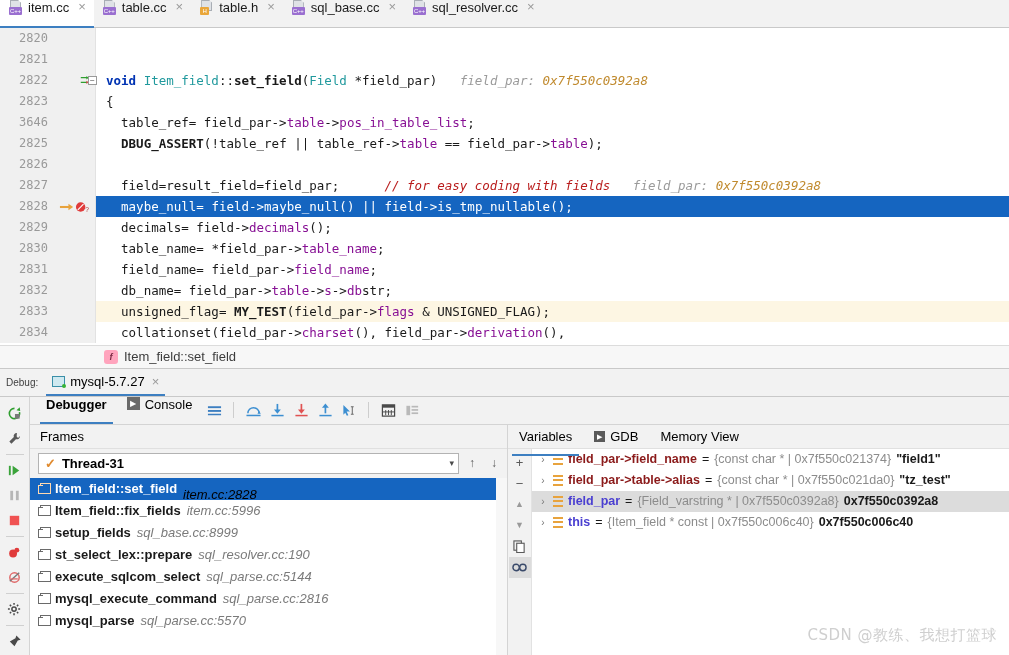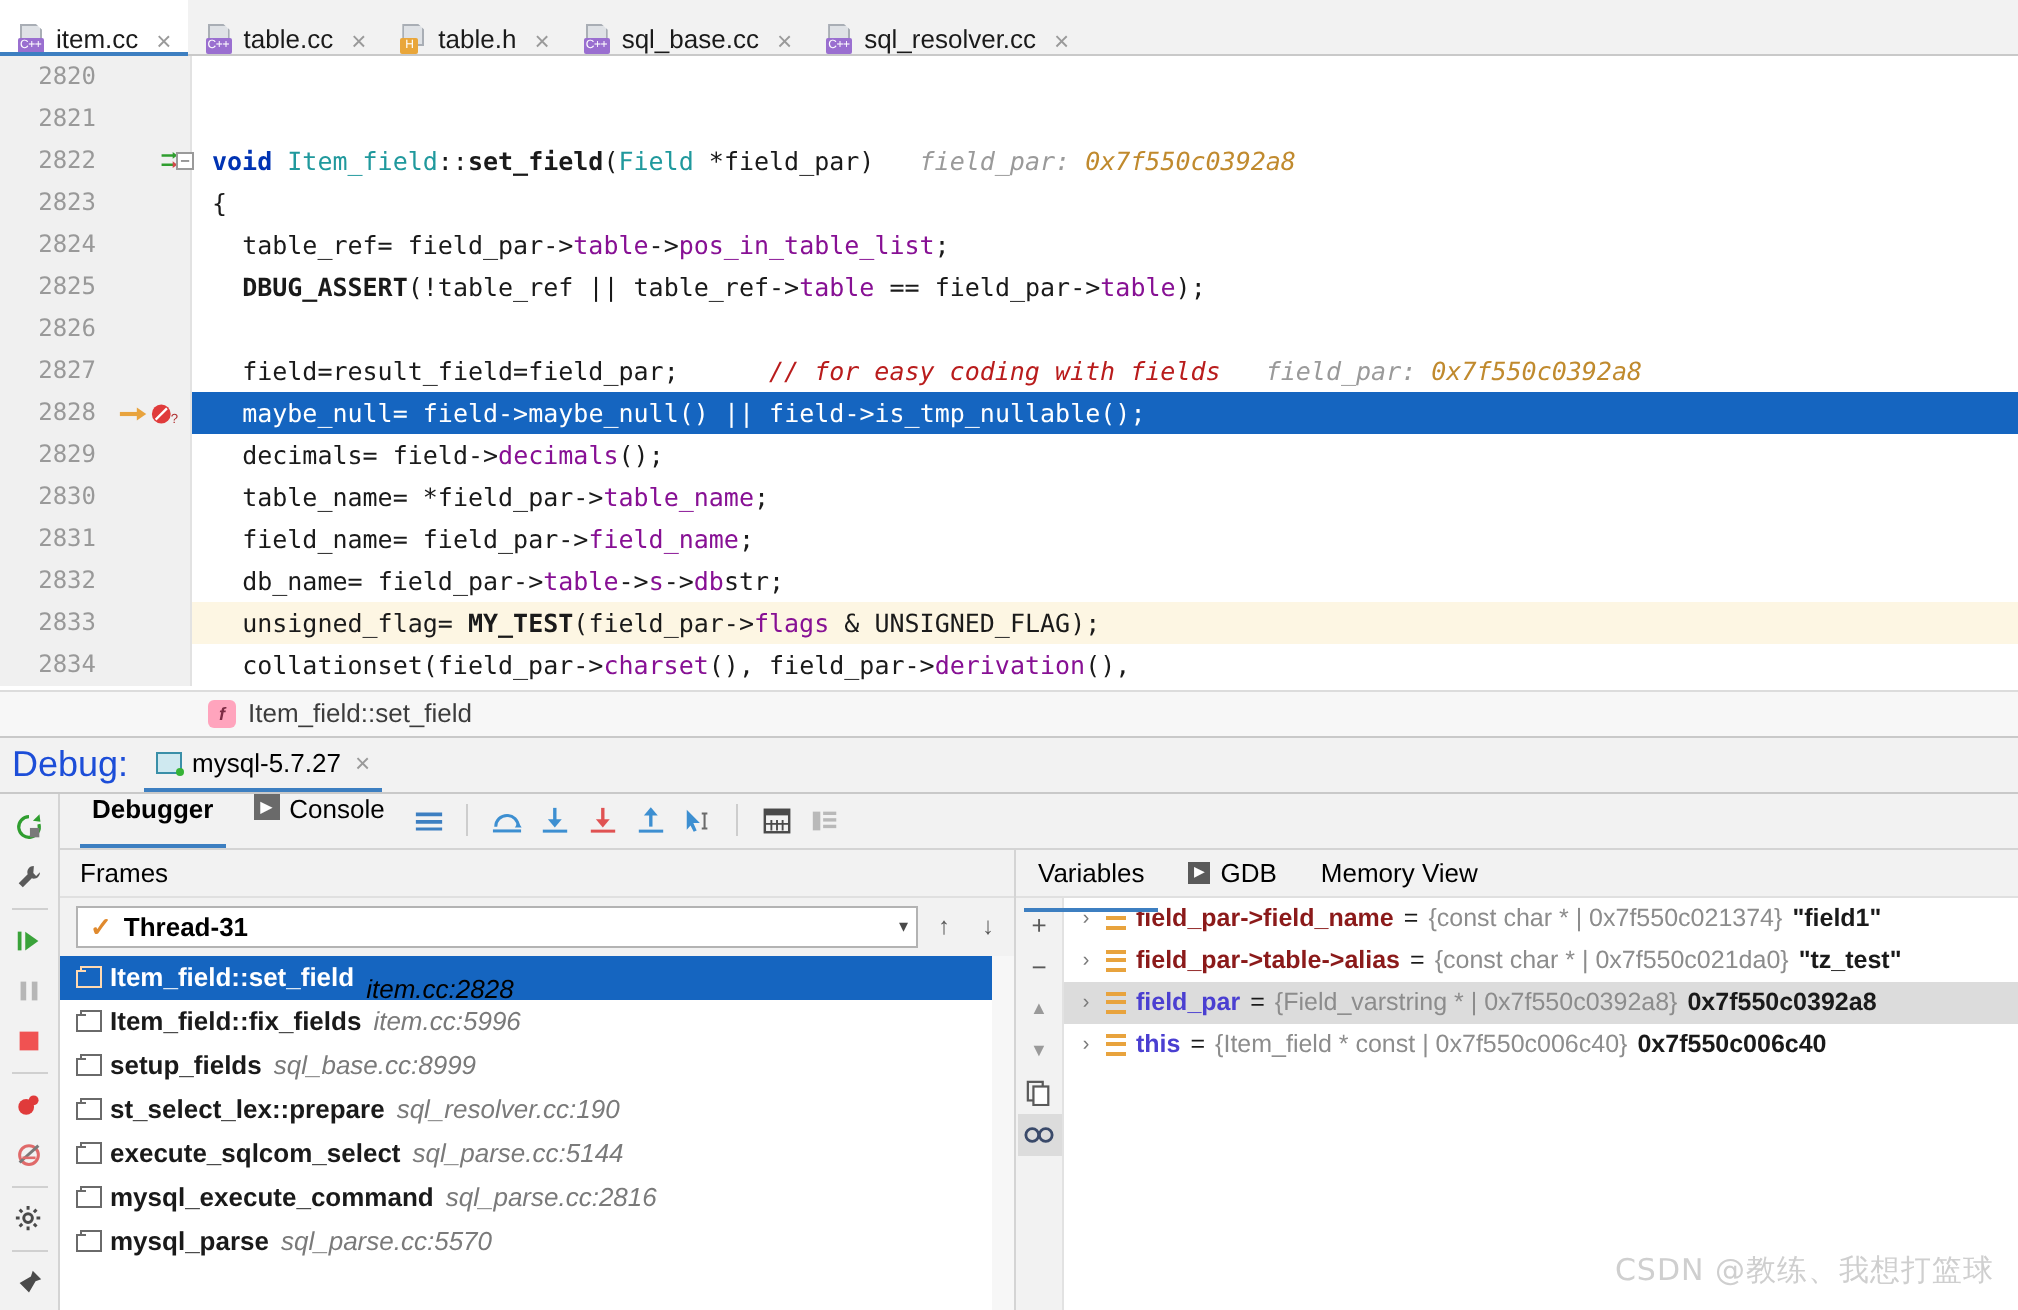--- a/index.html
+++ b/index.html
@@ -10,21 +10,21 @@
     font-size:13px; color:#000;
   }
   #app { width:1009px; height:655px; display:flex; flex-direction:column; position:relative; }
 
   
   .tabbar {
     height:28px; background:#f2f2f2; border-bottom:1px solid #c9c9c9;
     display:flex; align-items:stretch; flex:0 0 28px;
   }
   .tab {
-    display:flex; align-items:flex-end; gap:5px; padding:0 8px 0 9px;
+    display:flex; align-items:flex-start; gap:5px; padding:0 8px 0 9px;
     background:#f2f2f2; position:relative; cursor:default; white-space:nowrap;
   }
   .tab.active { background:#ffffff; }
   .tab.active:after {
     content:""; position:absolute; left:0; right:0; bottom:-1px; height:2px; background:#3d7fc1;
   }
   .tab-label { font-size:13px; color:#1a1a1a; }
   .tab-close { color:#9a9a9a; font-size:13px; margin-left:4px; line-height:1; }
   .ficon { width:14px; height:15px; position:relative; flex:0 0 14px; }
   .ficon .pg {
@@ -83,21 +83,21 @@
     width:14px; height:14px; border-radius:3px; background:#ffa4bd; color:#7d2b44;
     font-size:9px; font-style:italic; font-weight:bold; text-align:center; line-height:14px;
   }
   .bc-label { font-size:13px; color:#3c3c3c; }
 
   
   .dbg-head {
     height:28px; flex:0 0 28px; background:#f2f2f2; border-bottom:1px solid #c9c9c9;
     display:flex; align-items:center; padding-left:6px; gap:8px;
   }
-  .dbg-head .lbl { font-size:18px; color:#1d4ed8; }
+  .dbg-head .lbl { font-size:10px; color:#404040; }
   .dbg-session {
     display:flex; align-items:center; gap:5px; height:27px; padding:0 6px;
     border-bottom:2px solid #3d7fc1; position:relative;
   }
   .mon {
     width:13px; height:11px; border:1.5px solid #3a8fa8; background:#cfe9f0; position:relative;
   }
   .mon:after { content:""; position:absolute; right:-2px; bottom:-2px; width:4px; height:4px; border-radius:50%; background:#36b336; }
 
   
@@ -246,21 +246,21 @@
                 <path d="M3 4h7M3 9h7" stroke="#2f9e2f" stroke-width="1.3"></path>
                 <path d="M9 2.2L11.5 4 9 5.8z" fill="#2f9e2f"></path>
                 <path d="M9 7.2L11.5 9 9 10.8z" fill="#d04a4a"></path>
               </svg></span>
           </div>
           <span class="fold" style="top: 48px;">−</span>
           <div class="gutrow">
             <span class="gutnum">2823</span>
           </div>
           <div class="gutrow">
-            <span class="gutnum">2824</span>
+            <span class="gutnum">3646</span>
           </div>
           <div class="gutrow">
             <span class="gutnum">2825</span>
           </div>
           <div class="gutrow">
             <span class="gutnum">2826</span>
           </div>
           <div class="gutrow">
             <span class="gutnum">2827</span>
           </div>

